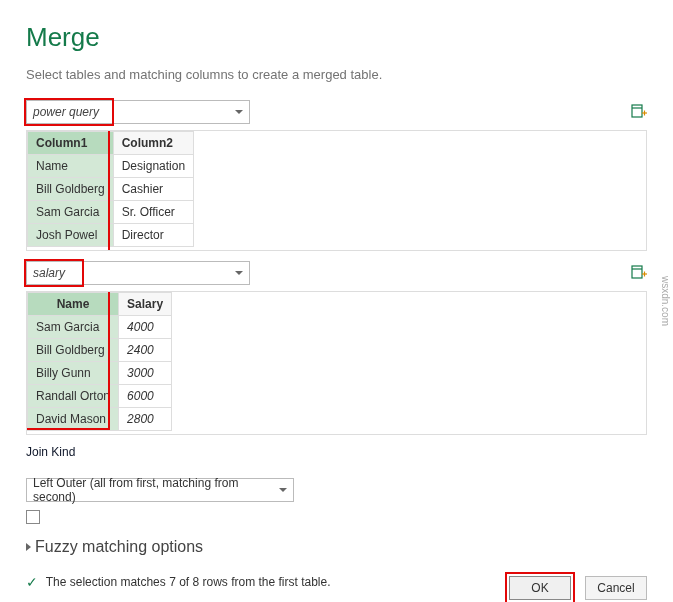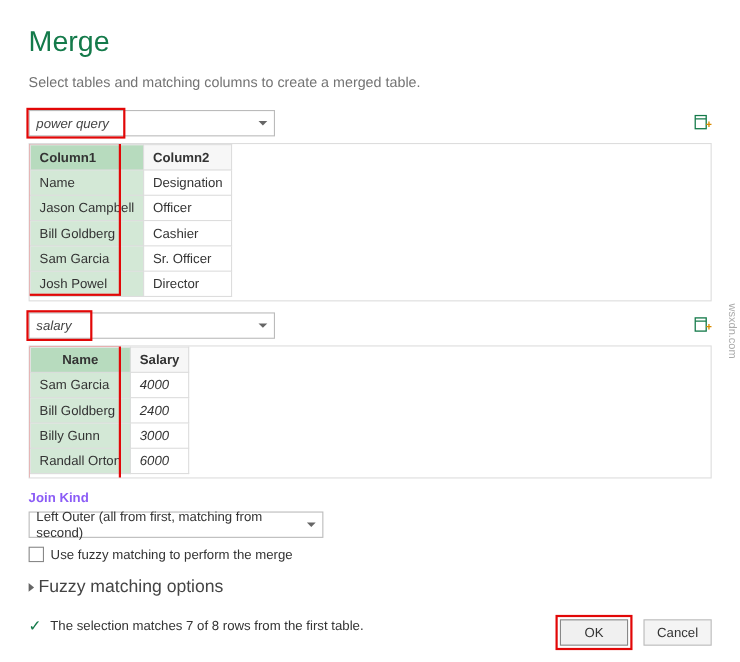--- a/index.html
+++ b/index.html
@@ -100,24 +100,23 @@
     .salary-col { text-align: right; font-style: italic; }
     
     .col-red-overlay {
       position: absolute;
       border: 2px solid #e20707;
       pointer-events: none;
     }
     .tbl-wrap { position: relative; display: inline-block; }
     .section-label {
       font-size: 12px;
-      color: #8b5cf6;
+      color: #0f172a;
       margin-top: 6px;
-      margin-bottom: 6px;
-      font-weight: bold;
+      margin-bottom: 19px;
     }
     .join-select {
       width: 268px;
       height: 24px;
       border: 1px solid #bbb;
       background: #fff;
       display: flex;
       align-items: center;
       padding: 0 22px 0 6px;
       font-size: 12px;
@@ -235,24 +234,20 @@
           <th class="selected-col">Column1</th>
           <th>Column2</th>
         </tr>
       </thead>
       <tbody>
         <tr>
             <td class="selected-col">Name</td>
             <td>Designation</td>
           </tr>
         <tr>
-            <td class="selected-col">Jason Campbell</td>
-            <td>Officer</td>
-          </tr>
-        <tr>
             <td class="selected-col">Bill Goldberg</td>
             <td>Cashier</td>
           </tr>
         <tr>
             <td class="selected-col">Sam Garcia</td>
             <td>Sr. Officer</td>
           </tr>
         <tr>
             <td class="selected-col">Josh Powel</td>
             <td>Director</td>
@@ -300,35 +295,38 @@
             <td class="salary-col">2400</td>
           </tr>
         <tr>
             <td class="selected-col">Billy Gunn</td>
             <td class="salary-col">3000</td>
           </tr>
         <tr>
             <td class="selected-col">Randall Orton</td>
             <td class="salary-col">6000</td>
           </tr>
+        <tr>
+            <td class="selected-col">David Mason</td>
+            <td class="salary-col">2800</td>
+          </tr>
       </tbody>
     </table>
     <div class="col-red-overlay" style="left:-2px;top:-2px;width:85px;height:140px;"></div>
   </div>
 </div>
 
 <div class="section-label">Join Kind</div>
 <div class="join-select">
   <span>Left Outer (all from first, matching from second)</span>
   <span class="caret"></span>
 </div>
 
 <div class="checkbox-row">
   <div class="checkbox"></div>
-  <span>Use fuzzy matching to perform the merge</span>
 </div>
 
 <div class="expand-row">
   <span class="expand-caret"></span>
   <span>Fuzzy matching options</span>
 </div>
 
 <div class="status-row">
   <span class="check-icon">✓</span>
   <span>The selection matches 7 of 8 rows from the first table.</span>

